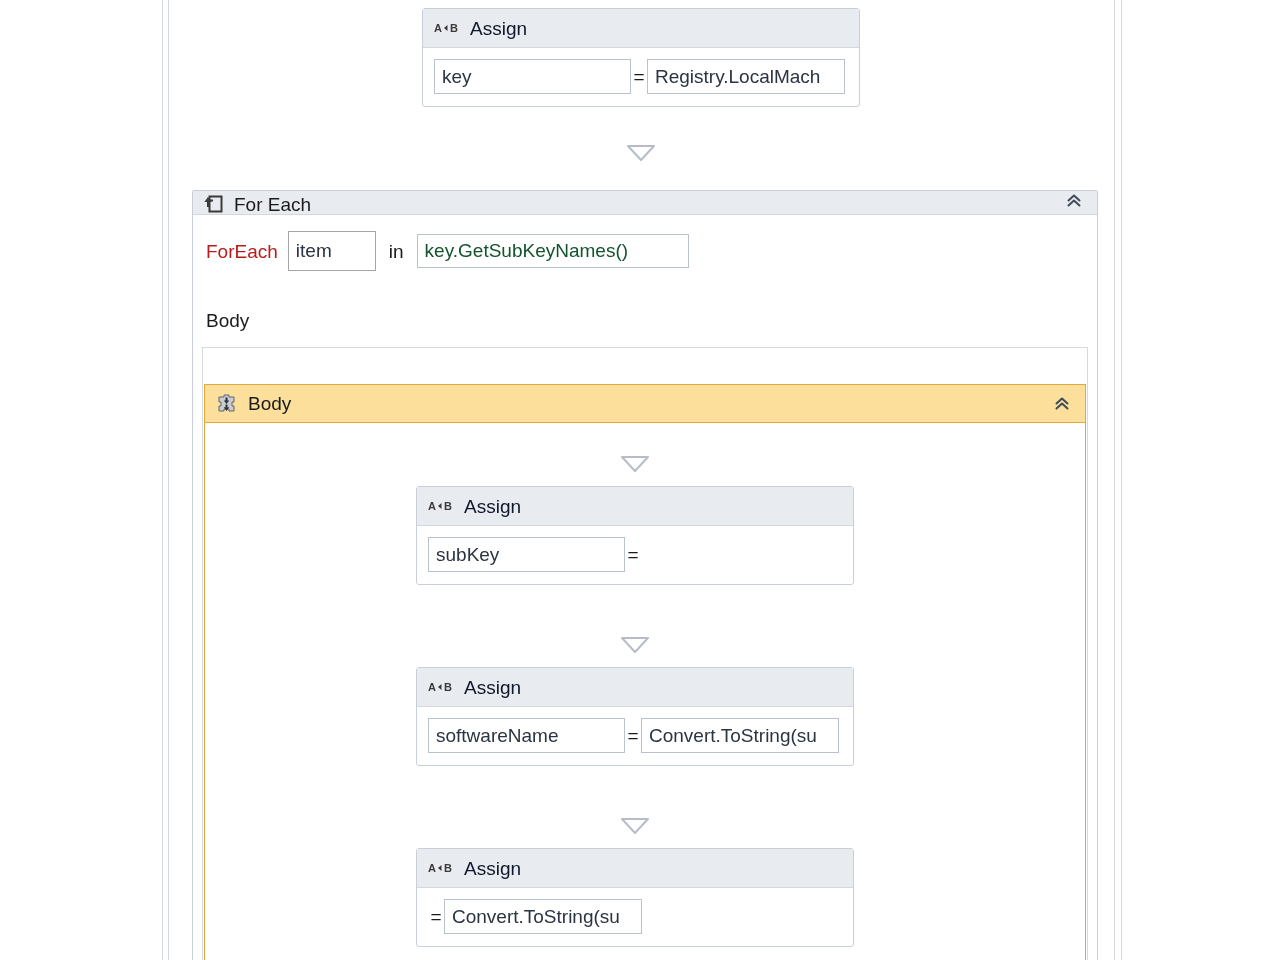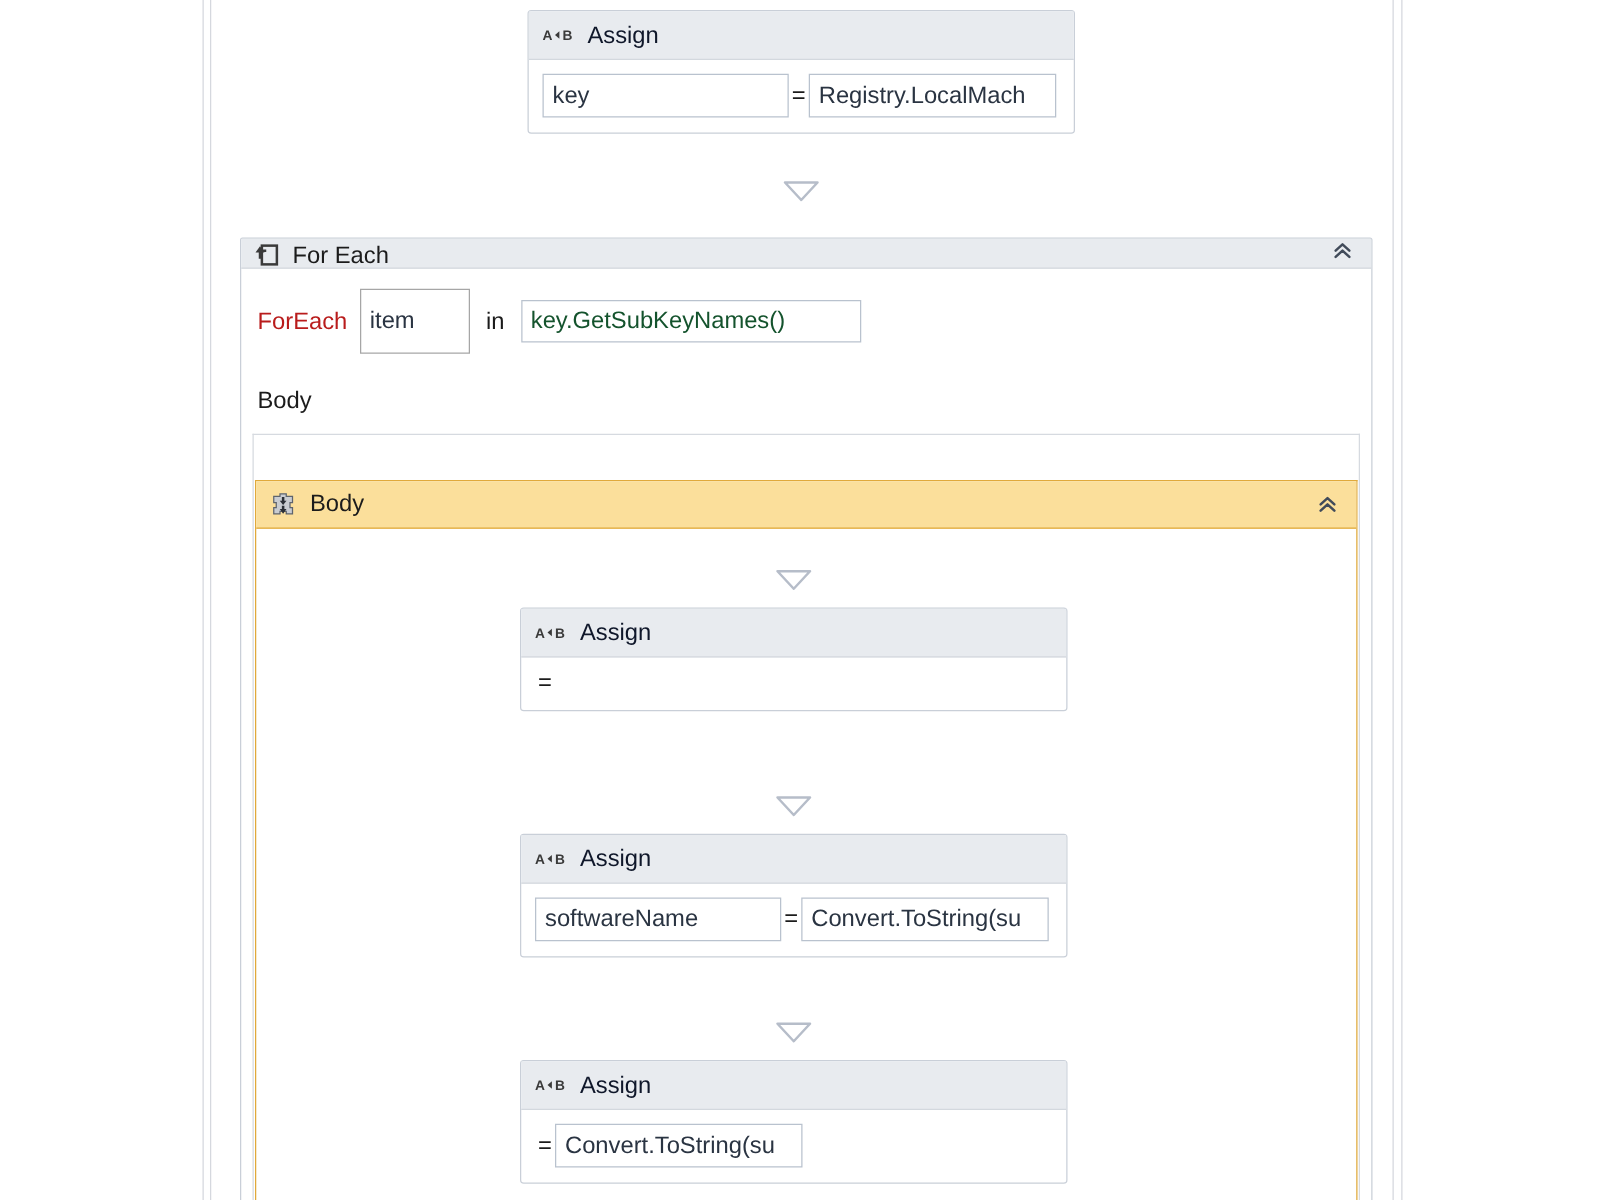--- a/index.html
+++ b/index.html
@@ -148,21 +148,21 @@
     padding: 16px 0 0 13px;
     box-sizing: border-box;
   }
   .fe-label {
     font-size: 19px;
     color: #b91c1c;
     line-height: 1;
   }
   .fe-var {
     width: 88px;
-    height: 52px;
+    height: 40px;
     margin-left: 10px;
     border: 1px solid #a6a6a6;
     background: #ffffff;
     box-sizing: border-box;
     display: flex;
     align-items: center;
     padding: 0 7px;
     font-size: 19px;
     color: #2a3442;
   }
@@ -337,20 +337,21 @@
               <span class="ab-icon">
                 <svg width="26" height="14" viewBox="0 0 26 14">
                   <text x="0" y="11" font-family="Liberation Sans, sans-serif" font-size="11" font-weight="bold" fill="#3a3a3a">A</text>
                   <polygon points="10,7 13.5,4 13.5,10" fill="#3a3a3a"></polygon>
                   <text x="16" y="11" font-family="Liberation Sans, sans-serif" font-size="11" font-weight="bold" fill="#3a3a3a">B</text>
                 </svg>
               </span>
               <span class="assign-title">Assign</span>
             </div>
             <div class="assign-body">
+              <div class="expr-box expr-left">subKey</div>
               <div class="eq-sign">=</div>
             </div>
           </div>
 
           <div class="connector" style="left:413px; top:210px;">
             <svg width="34" height="22" viewBox="0 0 34 22">
               <polygon points="4,4 30,4 17,18" fill="#ffffff" stroke="#b6bdc9" stroke-width="2" stroke-linejoin="round"></polygon>
             </svg>
           </div>
 

